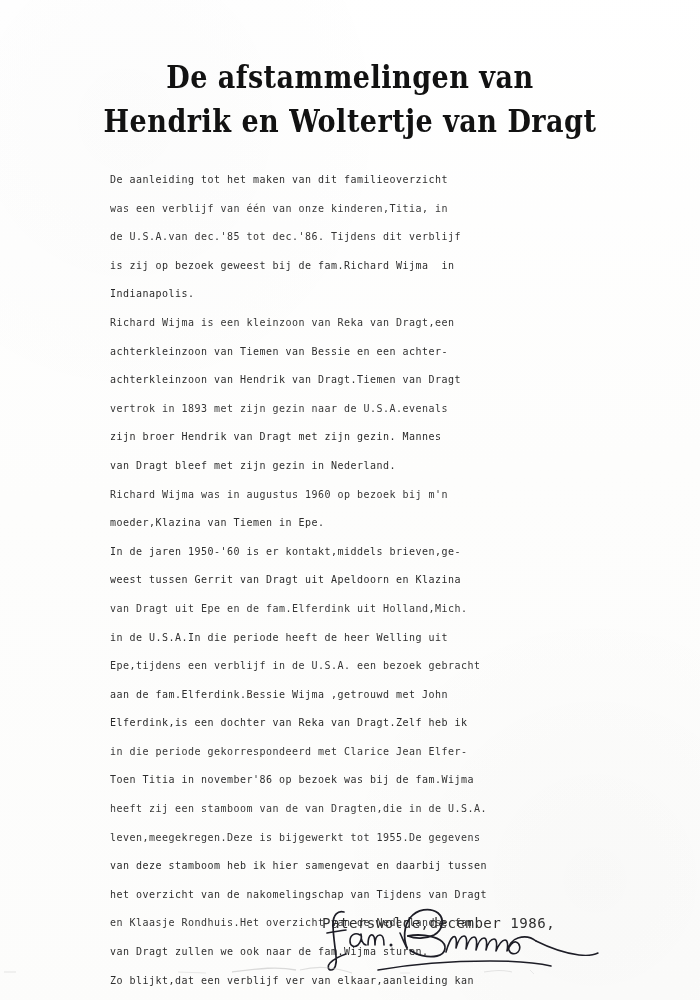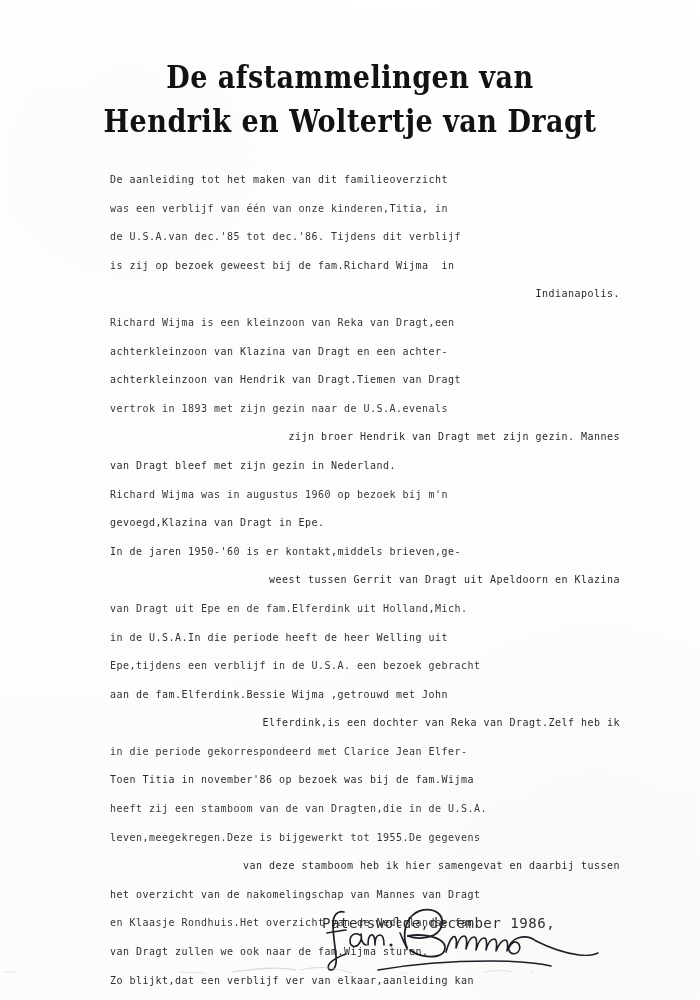--- a/index.html
+++ b/index.html
@@ -77,21 +77,21 @@
     line-height: 28.6px;
     height: 28.6px;
     letter-spacing: 0.48px;
     color: #2e2e2e;
     white-space: pre;
     
     text-rendering: optimizeLegibility;
   }
   
   .tline:nth-child(3n)   { color: #353535; }
-  .tline:nth-child(5n)   { color: #2a2a2a; text-align: right; }
+  .tline:nth-child(5n)   { color: #2a2a2a; }
   .tline:nth-child(7n+2) { color: #383838; }
 
   
   .signoff {
     position: absolute;
     left: 322px;
     top: 884px;
     margin-top: 28px;
   }
   .signoff-line {
@@ -148,40 +148,40 @@
   </div>
 
   <div class="body-text">
 
   <div class="tline">De aanleiding tot het maken van dit familieoverzicht</div>
       <div class="tline">was een verblijf van één van onze kinderen,Titia, in</div>
       <div class="tline">de U.S.A.van dec.'85 tot dec.'86. Tijdens dit verblijf</div>
       <div class="tline">is zij op bezoek geweest bij de fam.Richard Wijma  in</div>
       <div class="tline">Indianapolis.</div>
       <div class="tline">Richard Wijma is een kleinzoon van Reka van Dragt,een</div>
-      <div class="tline">achterkleinzoon van Klazina van Dragt en een achter-</div>
+      <div class="tline">achterkleinzoon van Tiemen van Bessie en een achter-</div>
       <div class="tline">achterkleinzoon van Hendrik van Dragt.Tiemen van Dragt</div>
       <div class="tline">vertrok in 1893 met zijn gezin naar de U.S.A.evenals</div>
       <div class="tline">zijn broer Hendrik van Dragt met zijn gezin. Mannes</div>
       <div class="tline">van Dragt bleef met zijn gezin in Nederland.</div>
       <div class="tline">Richard Wijma was in augustus 1960 op bezoek bij m'n</div>
-      <div class="tline">gevoegd,Klazina van Dragt in Epe.</div>
+      <div class="tline">moeder,Klazina van Tiemen in Epe.</div>
       <div class="tline">In de jaren 1950-'60 is er kontakt,middels brieven,ge-</div>
       <div class="tline">weest tussen Gerrit van Dragt uit Apeldoorn en Klazina</div>
       <div class="tline">van Dragt uit Epe en de fam.Elferdink uit Holland,Mich.</div>
       <div class="tline">in de U.S.A.In die periode heeft de heer Welling uit</div>
       <div class="tline">Epe,tijdens een verblijf in de U.S.A. een bezoek gebracht</div>
       <div class="tline">aan de fam.Elferdink.Bessie Wijma ,getrouwd met John</div>
       <div class="tline">Elferdink,is een dochter van Reka van Dragt.Zelf heb ik</div>
       <div class="tline">in die periode gekorrespondeerd met Clarice Jean Elfer-</div>
       <div class="tline">Toen Titia in november'86 op bezoek was bij de fam.Wijma</div>
       <div class="tline">heeft zij een stamboom van de van Dragten,die in de U.S.A.</div>
       <div class="tline">leven,meegekregen.Deze is bijgewerkt tot 1955.De gegevens</div>
       <div class="tline">van deze stamboom heb ik hier samengevat en daarbij tussen</div>
-      <div class="tline">het overzicht van de nakomelingschap van Mannes van Dragt</div>
+      <div class="tline">het overzicht van de nakomelingschap van Tijdens van Dragt</div>
       <div class="tline">en Klaasje Rondhuis.Het overzicht van de Nederlandse fam.</div>
       <div class="tline">van Dragt zullen we ook naar de fam.Wijma sturen.</div>
       <div class="tline">Zo blijkt,dat een verblijf ver van elkaar,aanleiding kan</div>
     </div>
 
   <div class="signoff">
     <div class="signoff-line">Paterswolde,december 1986,</div>
   </div>
 
   <div class="signature">

